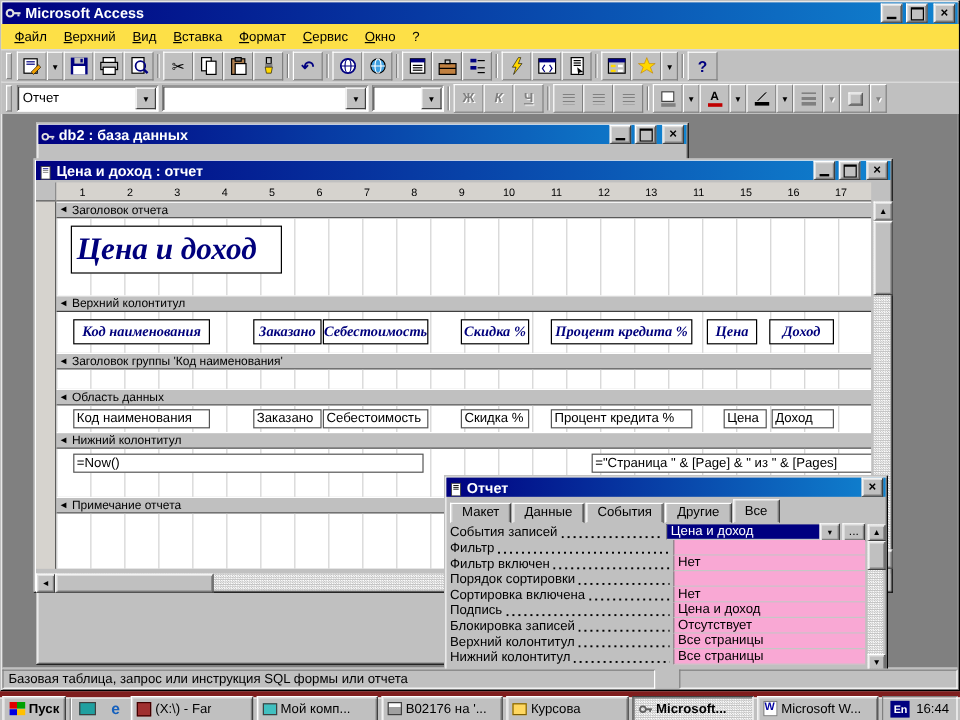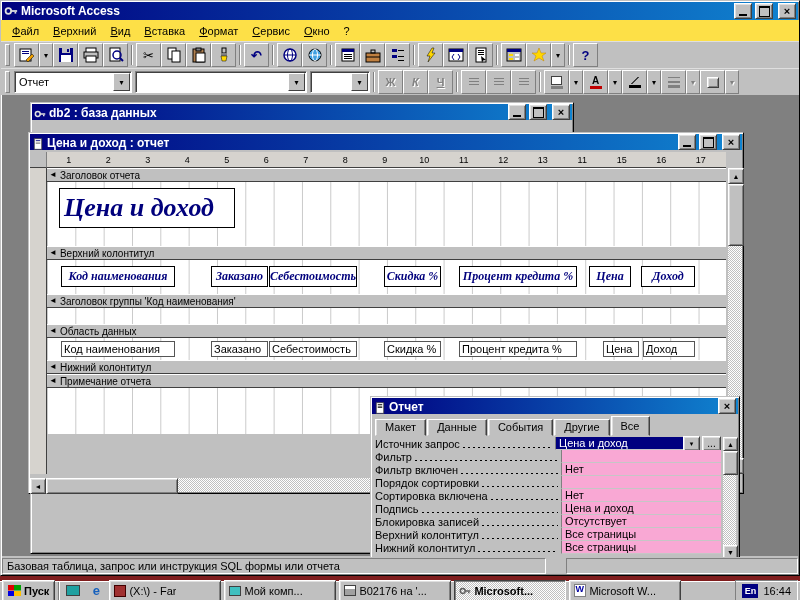--- a/index.html
+++ b/index.html
@@ -496,20 +496,24 @@
               <span class="box fld" style="left:337px;width:57px">Скидка %</span>
               <span class="box fld" style="left:412px;width:118px">Процент кредита %</span>
               <span class="box fld" style="left:556px;width:36px">Цена</span>
               <span class="box fld" style="left:596px;width:52px">Доход</span>
             </div>
 
             <div class="secbar">
               <span class="secarrow">◄</span>
               <span>Нижний колонтитул</span>
             </div>
+            <div class="secarea a-pf">
+              <span class="box expr" style="left:14px;width:292px">=Now()</span>
+              <span class="box expr" style="left:446px;width:235px">="Страница " &amp; [Page] &amp; " из " &amp; [Pages]</span>
+            </div>
 
             <div class="secbar">
               <span class="secarrow">◄</span>
               <span>Примечание отчета</span>
             </div>
             <div class="secarea a-rf"></div>
           </div>
         </div>
 
         <div class="vscroll dither">
@@ -540,21 +544,21 @@
         </div>
         <div class="tabs">
           <span class="tab">Макет</span>
           <span class="tab">Данные</span>
           <span class="tab">События</span>
           <span class="tab">Другие</span>
           <span class="tab active">Все</span>
         </div>
         <div class="pgrid">
           <div class="prow">
-            <span class="plabel">Источник запрос</span>
+            <span class="plabel">События записей</span>
               <span class="pleader"></span>
             <span class="pvalue sel">Цена и доход</span>
             <span class="cmb b">▾</span>
             <span class="bld b">...</span>
           </div>
           <div class="prow">
               <span class="plabel">Фильтр</span>
               <span class="pleader"></span>
               <span class="pvalue"></span>
             </div>
@@ -632,20 +636,26 @@
           <span class="ti-comp"></span>
         </span>
         <span class="lbl">Мой комп...</span>
       </span>
     <span class="taskbtn b">
         <span class="ti">
           <span class="ti-prn"></span>
         </span>
         <span class="lbl">В02176 на '...</span>
       </span>
+    <span class="taskbtn b">
+        <span class="ti">
+          <span class="ti-fold"></span>
+        </span>
+        <span class="lbl">Курсова</span>
+      </span>
     <span class="taskbtn b active">
         <span class="ti">
           <svg style="width:12px;height:12px" viewBox="0 0 16 16">
             <circle cx="5" cy="8" r="3.2" fill="none" stroke="#606060" stroke-width="2"></circle>
             <rect x="8" y="7" width="7" height="2" fill="#606060"></rect>
             <rect x="12" y="9" width="2" height="2" fill="#606060"></rect>
           </svg>
         </span>
         <span class="lbl">Microsoft...</span>
       </span>

